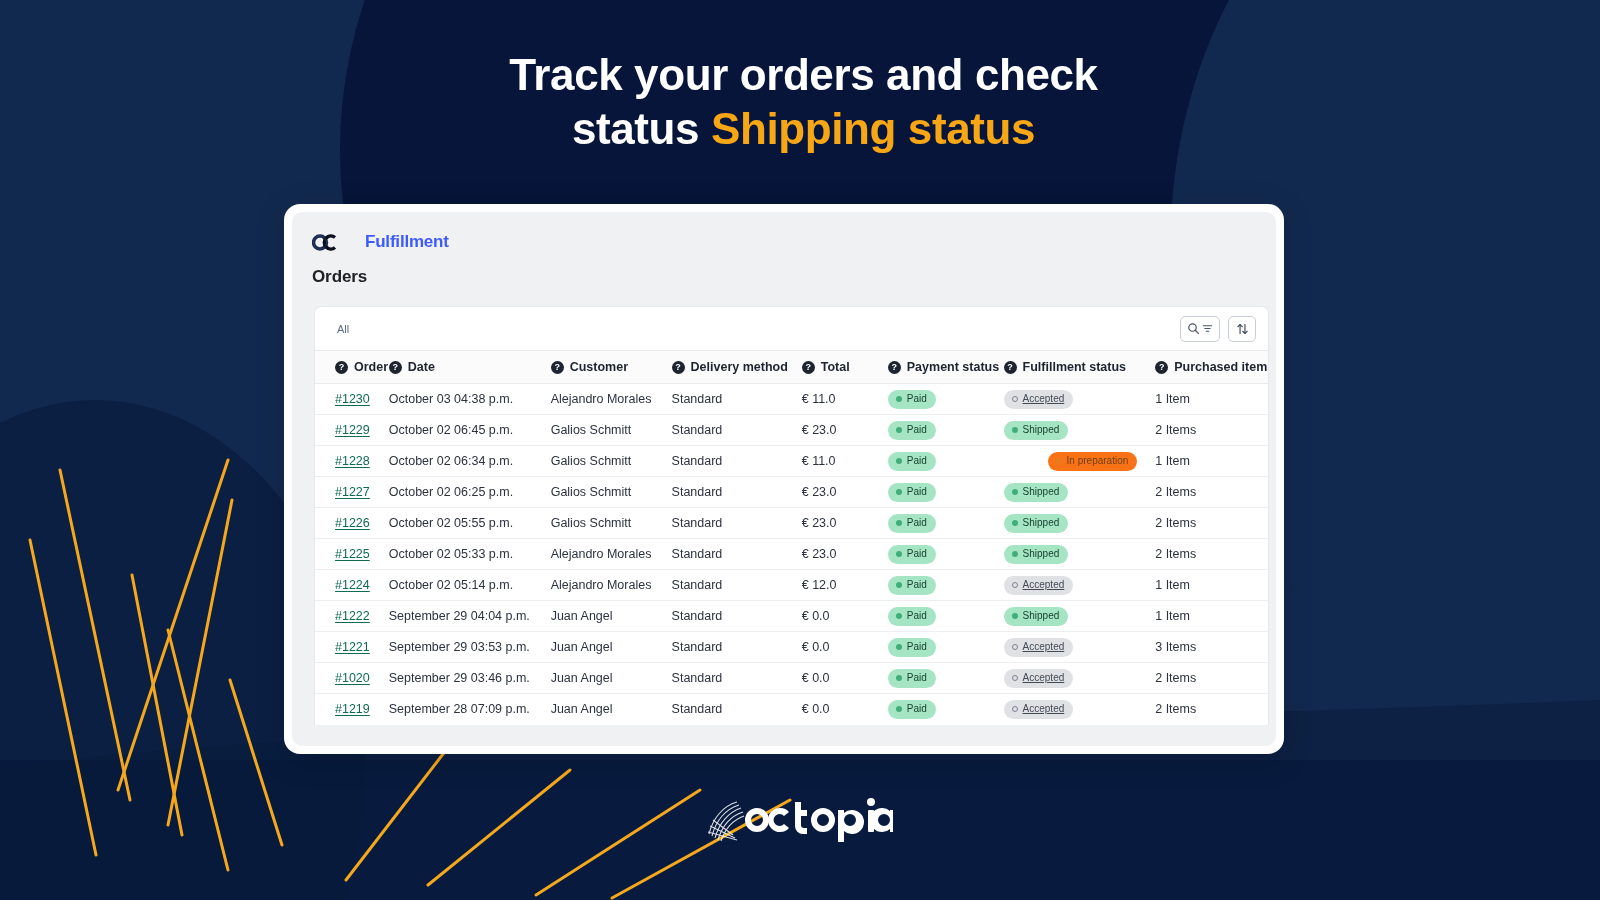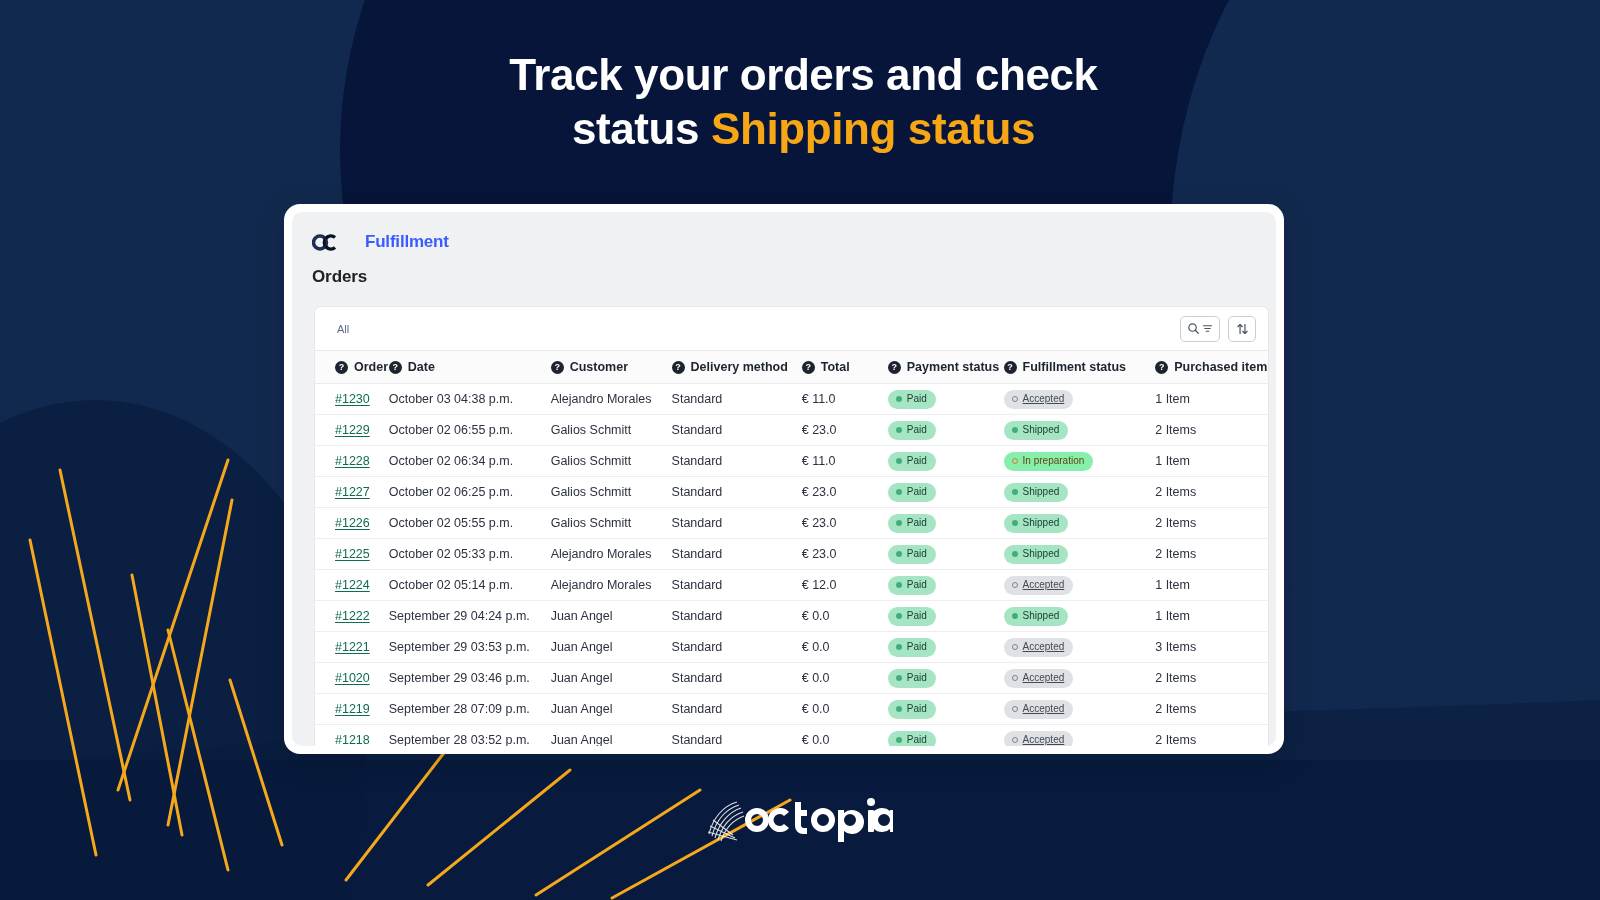--- a/index.html
+++ b/index.html
@@ -195,21 +195,21 @@
     font-size: 10px;
     line-height: 14px;
   }
   .dot { width: 6px; height: 6px; border-radius: 50%; flex: none; }
   .ring { width: 6px; height: 6px; border-radius: 50%; flex: none; border: 1.5px solid currentColor; background: transparent; box-sizing: border-box; }
 
   .badge.green  { background: #a6e5c4; color: #18422f; }
   .badge.green .dot { background: #3fae78; }
   .badge.gray   { background: #dfe1e5; color: #434a55; text-decoration: underline; }
   .badge.gray .ring { color: #7b8290; }
-  .badge.orange { background: #86efac; color: #6b3f12; }
+  .badge.orange { background: #f97316; color: #6b3f12; margin-left: 44px; }
   .badge.orange .ring { color: #d0852a; }
 
   
   .footer-logo {
     position: absolute;
     left: 0; top: 788px;
     width: 1600px;
     display: flex;
     justify-content: center;
     align-items: center;
@@ -370,21 +370,21 @@
                   <span>Paid</span>
                 </span></td>
               <td><span class="badge gray">
                   <span class="ring"></span>
                   <span>Accepted</span>
                 </span></td>
               <td>1 Item</td>
             </tr>
             <tr>
               <td class="c-order"><span class="order-link">#1229</span></td>
-              <td>October 02 06:55 p.m.</td>
+              <td>October 02 06:45 p.m.</td>
               <td>Galios Schmitt</td>
               <td>Standard</td>
               <td>€ 23.0</td>
               <td><span class="badge green">
                   <span class="dot"></span>
                   <span>Paid</span>
                 </span></td>
               <td><span class="badge green">
                   <span class="dot"></span>
                   <span>Shipped</span>
@@ -466,21 +466,21 @@
                   <span>Paid</span>
                 </span></td>
               <td><span class="badge gray">
                   <span class="ring"></span>
                   <span>Accepted</span>
                 </span></td>
               <td>1 Item</td>
             </tr>
             <tr>
               <td class="c-order"><span class="order-link">#1222</span></td>
-              <td>September 29 04:24 p.m.</td>
+              <td>September 29 04:04 p.m.</td>
               <td>Juan Angel</td>
               <td>Standard</td>
               <td>€ 0.0</td>
               <td><span class="badge green">
                   <span class="dot"></span>
                   <span>Paid</span>
                 </span></td>
               <td><span class="badge green">
                   <span class="dot"></span>
                   <span>Shipped</span>
@@ -515,36 +515,20 @@
                 </span></td>
               <td><span class="badge gray">
                   <span class="ring"></span>
                   <span>Accepted</span>
                 </span></td>
               <td>2 Items</td>
             </tr>
             <tr>
               <td class="c-order"><span class="order-link">#1219</span></td>
               <td>September 28 07:09 p.m.</td>
-              <td>Juan Angel</td>
-              <td>Standard</td>
-              <td>€ 0.0</td>
-              <td><span class="badge green">
-                  <span class="dot"></span>
-                  <span>Paid</span>
-                </span></td>
-              <td><span class="badge gray">
-                  <span class="ring"></span>
-                  <span>Accepted</span>
-                </span></td>
-              <td>2 Items</td>
-            </tr>
-            <tr>
-              <td class="c-order"><span class="order-link">#1218</span></td>
-              <td>September 28 03:52 p.m.</td>
               <td>Juan Angel</td>
               <td>Standard</td>
               <td>€ 0.0</td>
               <td><span class="badge green">
                   <span class="dot"></span>
                   <span>Paid</span>
                 </span></td>
               <td><span class="badge gray">
                   <span class="ring"></span>
                   <span>Accepted</span>

